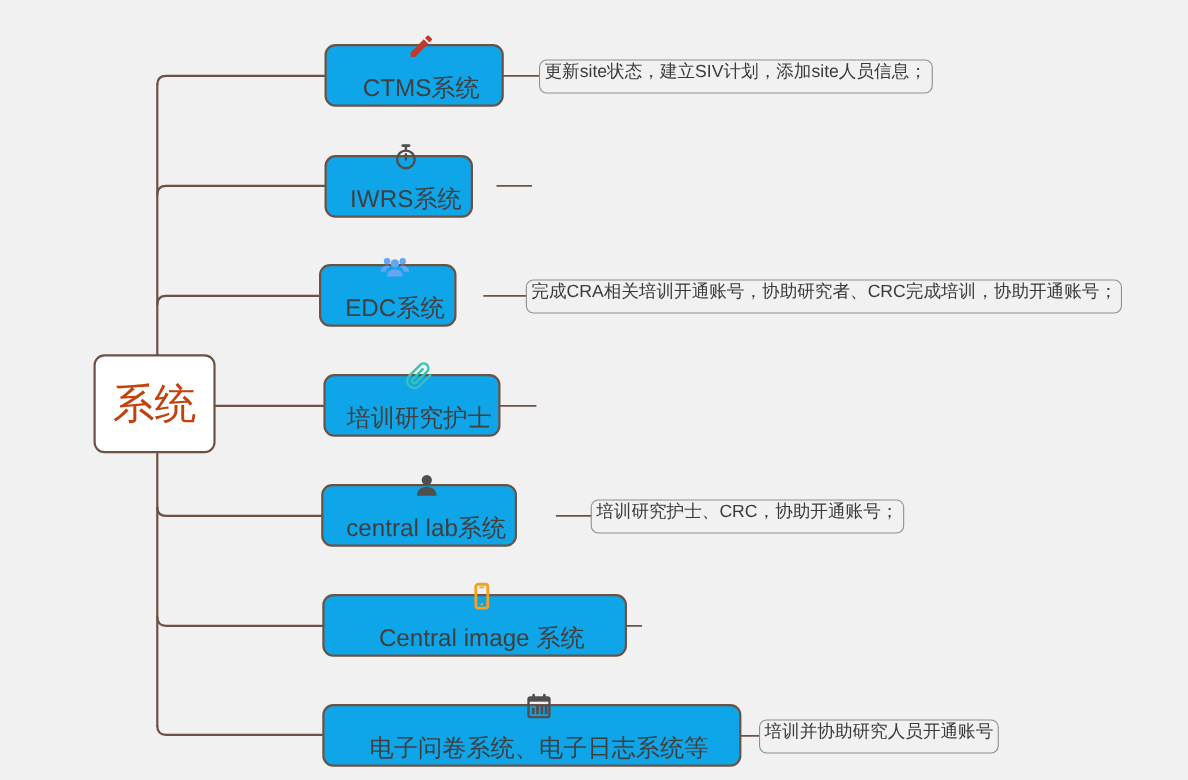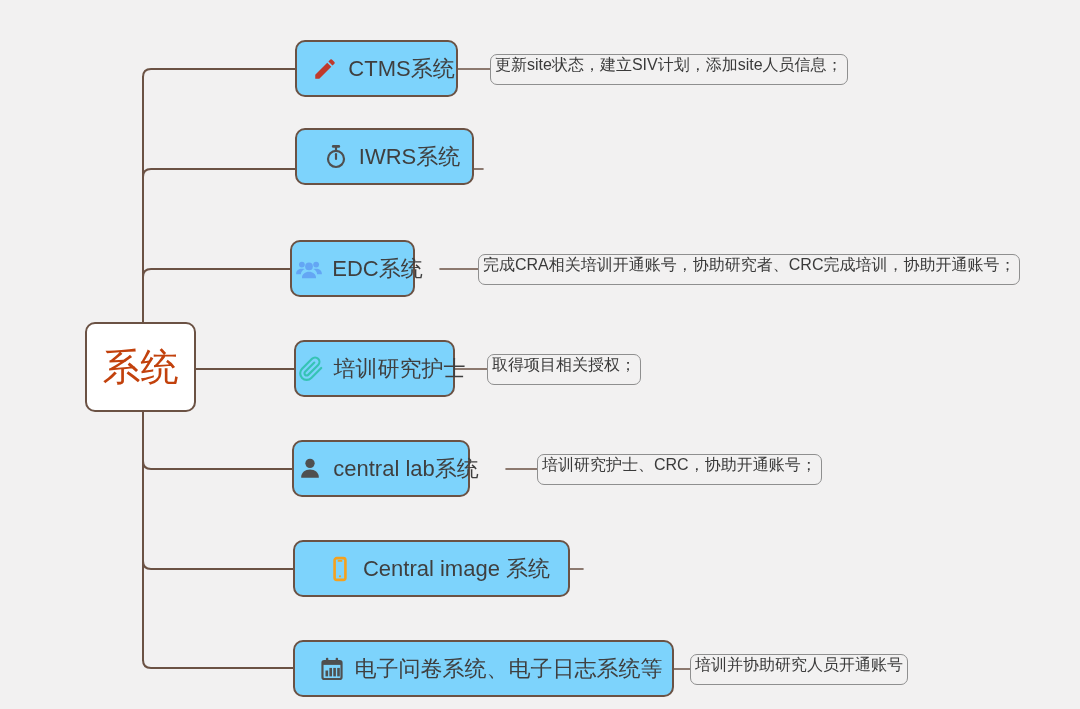--- a/index.html
+++ b/index.html
@@ -24,29 +24,30 @@
     border-radius:10px;
     box-sizing:border-box;
     display:flex;align-items:center;justify-content:center;
     font-size:38px;color:#c2410c;
     white-space:nowrap;
     z-index:2;
   }
   .branch{
     position:absolute;
     height:57px;
-    background:#7dd3fc;
+    background:#0ea5e9;
     border:2px solid #6b5244;
     border-radius:10px;
     box-sizing:border-box;
-    display:flex;align-items:center;justify-content:center;
+    display:flex;align-items:center;justify-content:flex-end;
     padding-left:13px;
     gap:9px;
     white-space:nowrap;
     z-index:2;
+    flex-direction:column;
   }
   .branch .blabel{
     font-size:22px;color:#3f3f3f;
   }
   .icon{
     display:inline-flex;align-items:center;justify-content:center;
     width:28px;height:28px;flex:0 0 auto;
   }
   .icon svg{display:block;}
   .detail{
@@ -106,21 +107,21 @@
       <svg width="26" height="26" viewBox="0 0 24 24" fill="#c0392b">
         <path d="M3 17.25V21h3.75L17.81 9.94l-3.75-3.75L3 17.25zM20.71 7.04c.39-.39.39-1.02 0-1.41l-2.34-2.34a.9959.9959 0 0 0-1.41 0l-1.83 1.83 3.75 3.75 1.83-1.83z"></path>
       </svg>
     </span>
     <span class="blabel">CTMS系统</span>
   </div>
   <div class="detail" style="left:490px;top:54px">
     <span>更新site状态，建立SIV计划，添加site人员信息；</span>
   </div>
 
-  <div class="branch" style="left:295px;top:128px;width:179px">
+  <div class="branch" style="left:295px;top:141px;width:135px">
     <span class="icon">
       <svg width="26" height="26" viewBox="0 0 24 24" fill="none" stroke-linecap="round" stroke="#4f4f4f">
         <circle cx="12" cy="13.8" r="7.4" stroke-width="2"></circle>
         <line x1="12" y1="13.8" x2="12" y2="9.4" stroke-width="2"></line>
         <line x1="12" y1="2.2" x2="12" y2="5.6" stroke-width="2"></line>
         <line x1="9.4" y1="2.2" x2="14.6" y2="2.2" stroke-width="2.4"></line>
       </svg>
     </span>
     <span class="blabel">IWRS系统</span>
   </div>
@@ -142,23 +143,20 @@
     <span>完成CRA相关培训开通账号，协助研究者、CRC完成培训，协助开通账号；</span>
   </div>
 
   <div class="branch" style="left:294px;top:340px;width:161px">
     <span class="icon">
       <svg width="26" height="26" viewBox="0 0 24 24" fill="none" stroke-width="2" stroke-linecap="round" stroke-linejoin="round" stroke="#36c3b4">
         <path d="M21.44 11.05l-9.19 9.19a6 6 0 0 1-8.49-8.49l9.19-9.19a4 4 0 0 1 5.66 5.66l-9.2 9.19a2 2 0 0 1-2.83-2.83l8.49-8.48"></path>
       </svg>
     </span>
     <span class="blabel">培训研究护士</span>
-  </div>
-  <div class="detail" style="left:487px;top:354px">
-    <span>取得项目相关授权；</span>
   </div>
 
   <div class="branch" style="left:292px;top:440px;width:178px">
     <span class="icon">
       <svg width="26" height="26" viewBox="0 0 24 24" fill="#4f4f4f">
         <circle cx="12" cy="6.8" r="4.3"></circle>
         <path d="M12 12.4c-4.5 0-8.1 3-8.1 6.6v1h16.2v-1c0-3.6-3.6-6.6-8.1-6.6z"></path>
       </svg>
     </span>
     <span class="blabel">central lab系统</span>

